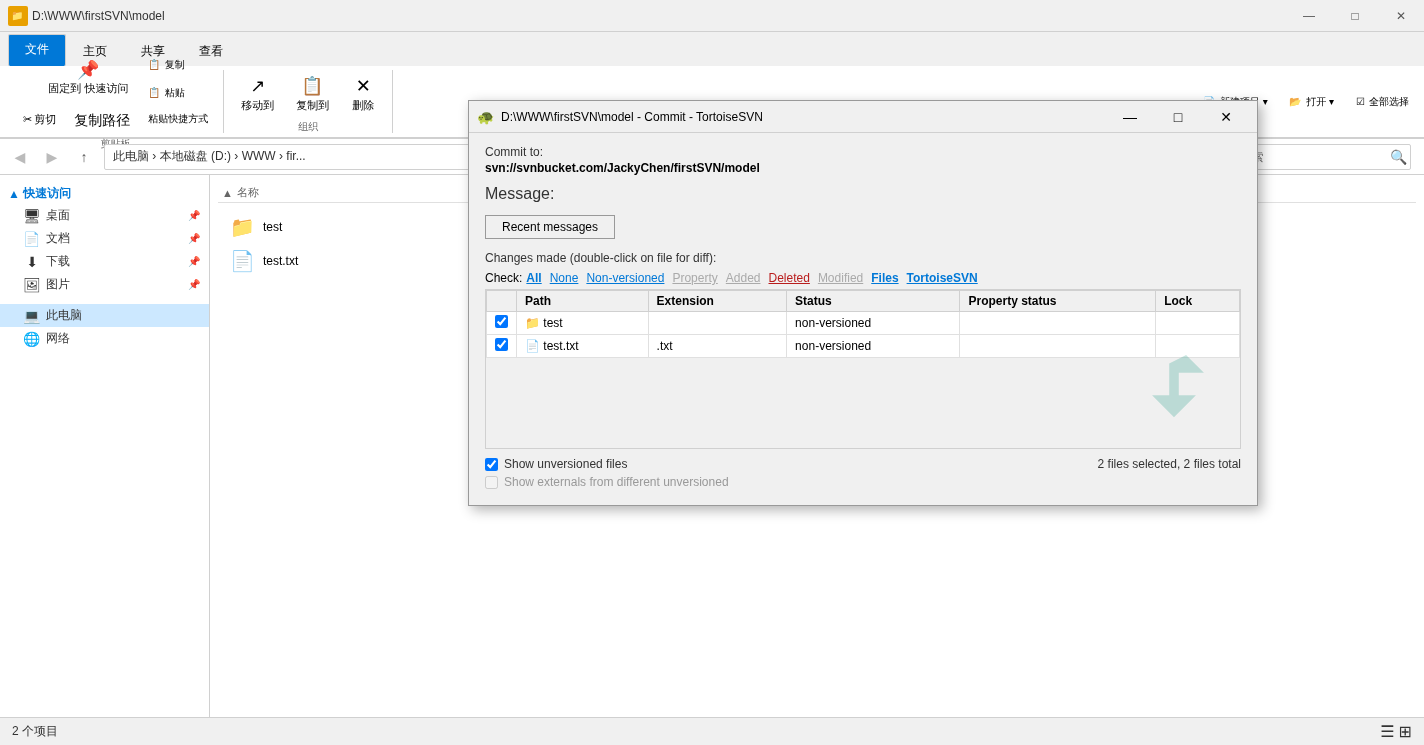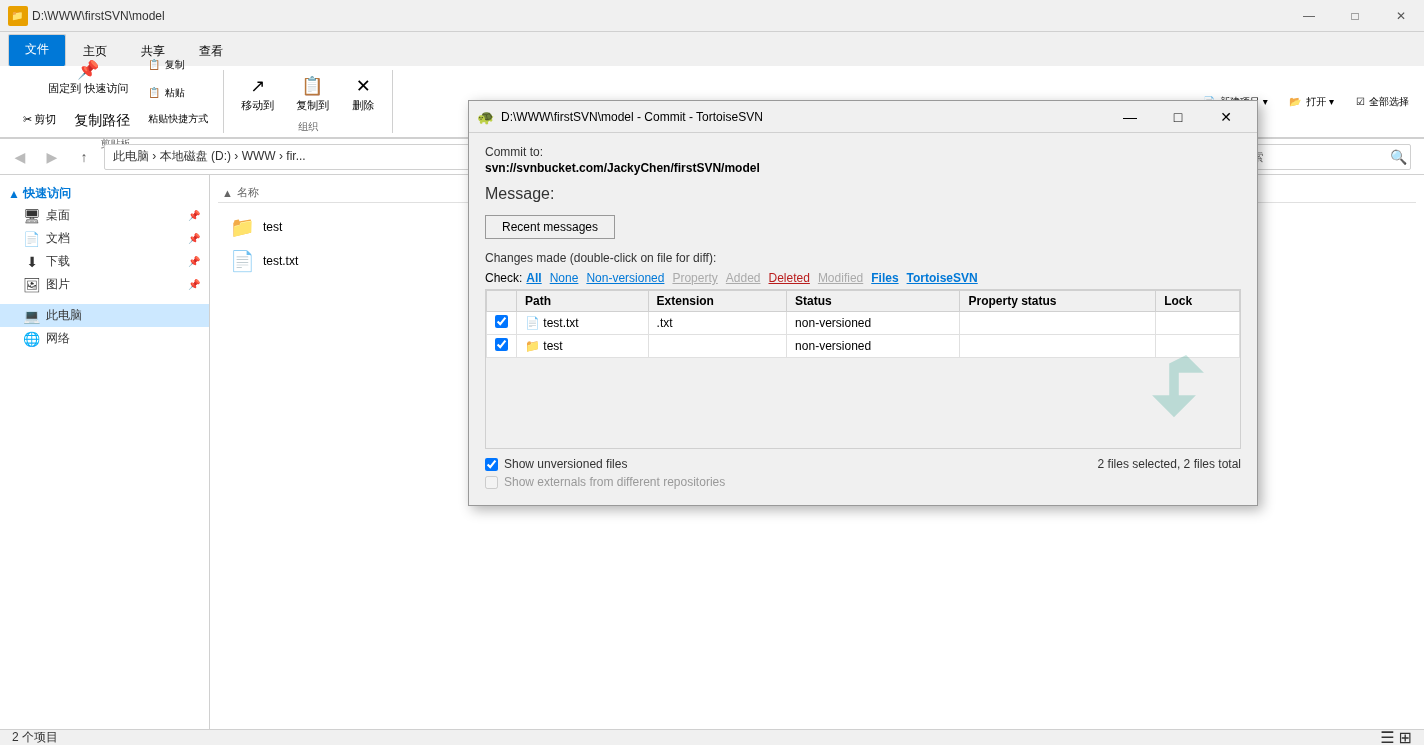--- a/index.html
+++ b/index.html
@@ -217,21 +217,21 @@
       gap: 8px;
       padding: 4px 8px;
       cursor: pointer;
       border-radius: 2px;
     }
     .file-item-icon { font-size: 20px; }
     .file-item-name { font-size: 12px; }
 
     
     .statusbar {
-      height: 16px;
+      height: 28px;
       background: #f0f0f0;
       border-top: 1px solid #d0d0d0;
       display: flex;
       align-items: center;
       padding: 0 12px;
       font-size: 12px;
       color: #333;
       position: absolute;
       bottom: 0; left: 0;
       width: 1424px;
@@ -666,37 +666,37 @@
               <th>Property status</th>
               <th>Lock</th>
             </tr>
           </thead>
           <tbody>
             <tr>
               <td class="checkbox-cell">
                 <input type="checkbox" class="file-checkbox" checked="" style="">
               </td>
               <td>
-                <span style="color:#999">📄</span>
-                <span>test.txt</span>
+                <span style="color:#e8a000">📁</span>
+                <span>test</span>
               </td>
-              <td>.txt</td>
+              <td></td>
               <td>non-versioned</td>
               <td></td>
               <td></td>
             </tr>
             <tr>
               <td class="checkbox-cell">
                 <input type="checkbox" class="file-checkbox" checked="" style="">
               </td>
               <td>
-                <span style="color:#e8a000">📁</span>
-                <span>test</span>
+                <span style="color:#999">📄</span>
+                <span>test.txt</span>
               </td>
-              <td></td>
+              <td>.txt</td>
               <td>non-versioned</td>
               <td></td>
               <td></td>
             </tr>
           </tbody>
         </table>
 
         <svg class="svn-watermark" viewBox="0 0 100 100" xmlns="http://www.w3.org/2000/svg">
           <path d="M70 10 L90 30 L60 30 L60 60 L80 60 L55 85 L30 60 L50 60 L50 20 Z" fill="#4a9" stroke="#4a9" stroke-width="2"></path>
         </svg>
@@ -705,21 +705,21 @@
       
       <div class="bottom-options">
         <div style="display:flex; justify-content:space-between; align-items:flex-start">
           <div>
             <div class="check-option">
               <input type="checkbox" checked="" style="">
               <label>Show unversioned files</label>
             </div>
             <div class="check-option disabled">
               <input type="checkbox" disabled="" style="">
-              <label style="color:#999">Show externals from different repositories</label>
+              <label style="color:#999">Show externals from different unversioned</label>
             </div>
           </div>
           <div class="files-count">2 files selected, 2 files total</div>
         </div>
       </div>
     </div>
   </div>
 
 </div>
 

